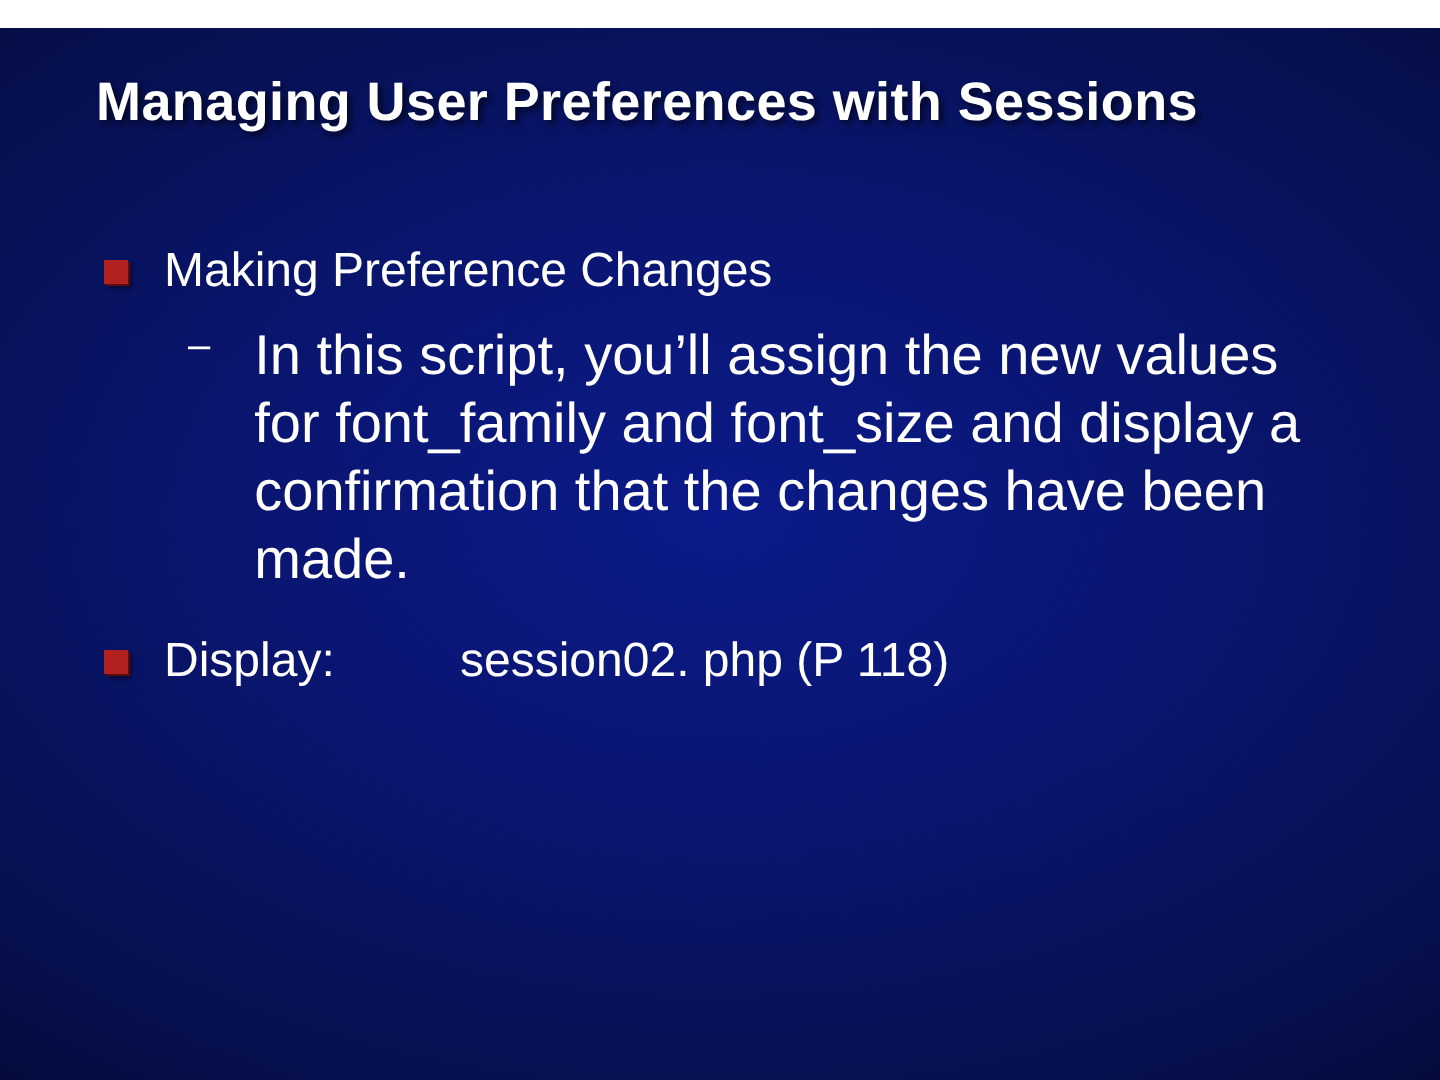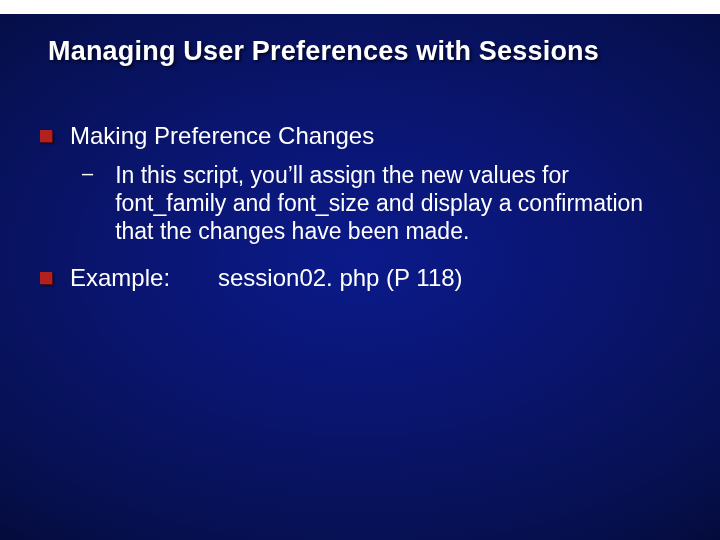--- a/index.html
+++ b/index.html
@@ -20,21 +20,21 @@
     margin-top: 14px;
   }
   .title {
     padding: 22px 0 0 48px;
     font-size: 27px;
     font-weight: bold;
     text-shadow: 2px 2px 3px rgba(0,0,0,0.6);
     letter-spacing: 0.2px;
   }
   .body {
-    padding: 54px 50px 0 40px;
+    padding: 54px 50px 0 52px;
   }
   .item {
     display: flex;
     align-items: flex-start;
     margin-bottom: 4px;
   }
   .bullet {
     width: 12px;
     height: 12px;
     background: #b22020;
@@ -52,21 +52,21 @@
     align-items: flex-start;
     margin: 10px 0 18px 42px;
   }
   .dash {
     font-size: 20px;
     margin-right: 22px;
     line-height: 1.2;
     flex-shrink: 0;
   }
   .sub-text {
-    font-size: 23px;
+    font-size: 28px;
     line-height: 1.22;
     max-width: 530px;
   }
   .example-label {
     display: inline-block;
     width: 148px;
   }
   .pagenum {
     position: absolute;
     right: 28px;
@@ -90,21 +90,21 @@
     </div>
 
     <div class="sub">
       <div class="dash">–</div>
       <div class="sub-text">In this script, you’ll assign the new values for font_family and font_size and display a confirmation that the changes have been made.</div>
     </div>
 
     <div class="item">
       <div class="bullet"></div>
       <div class="l1-text">
-        <span class="example-label">Example:</span><span>session02. php (P 118)</span>
+        <span class="example-label">Display:</span><span>session02. php (P 118)</span>
       </div>
     </div>
 
 
   </div>
 
   <div class="pagenum">18</div>
 </div>
 
 </body></html>

